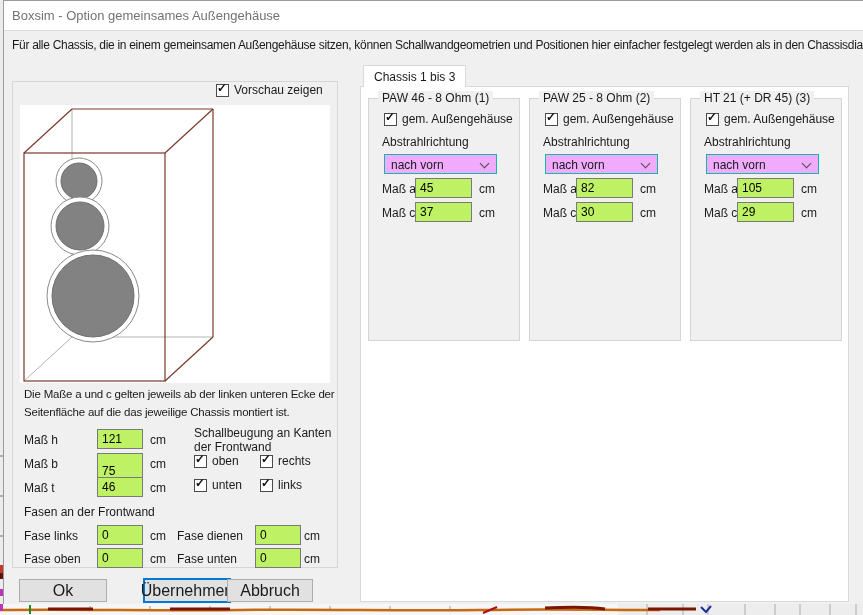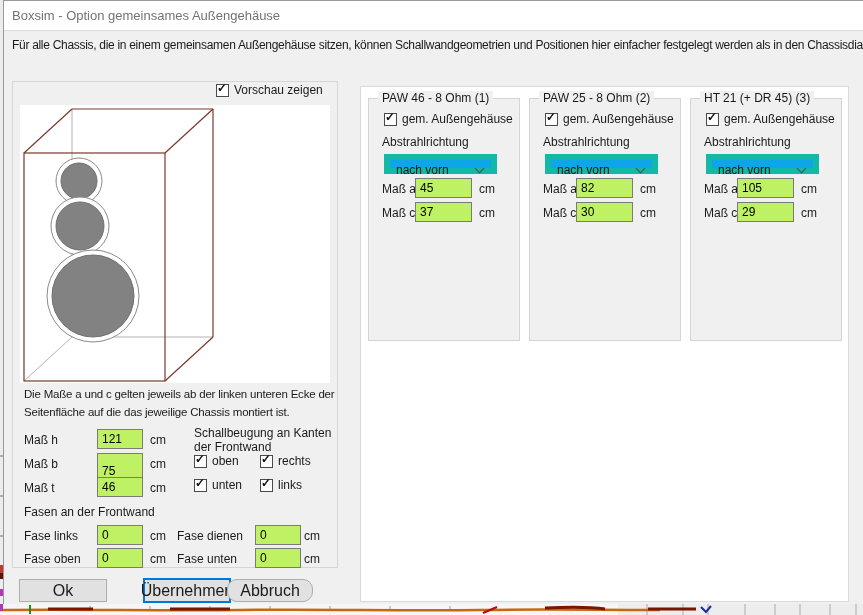--- a/index.html
+++ b/index.html
@@ -20,21 +20,21 @@
   .cb-row{position:absolute;display:flex;align-items:center;gap:5px;font-size:12px;white-space:pre;}
   .cb{width:13px;height:13px;background:#fff;border:1px solid #4a4a4a;box-sizing:border-box;
       position:relative;flex:0 0 13px;}
   .cb .ck{position:absolute;left:0px;top:-3px;font-size:12px;font-weight:bold;color:#101010;line-height:13px;}
   
   .tinput{position:absolute;box-sizing:border-box;border:1px solid #7a7a7a;background:#bef264;
           font-family:"Liberation Sans",sans-serif;font-size:12px;padding:0 0 0 4px;margin:0;}
   .lbl{position:absolute;font-size:12px;white-space:pre;}
   .unit{position:absolute;font-size:12px;white-space:pre;}
   
-  .dropdown{position:absolute;background:#0ea5e9;border:6px solid #14b8a6;box-sizing:border-box;}
+  .dropdown{position:absolute;background:#f0abfc;border:1px solid #14b8a6;box-sizing:border-box;}
   .dd-text{position:absolute;left:6px;top:3px;font-size:12px;white-space:pre;}
   .chev{position:absolute;right:8px;top:5px;width:6px;height:6px;
         border-right:1px solid #4d4d4d;border-bottom:1px solid #4d4d4d;transform:rotate(45deg);}
   
   .btn{position:absolute;background:#e1e1e1;border:1px solid #adadad;box-sizing:border-box;
        font-size:16px;text-align:center;display:flex;align-items:center;justify-content:center;cursor:default;}
   .btn.default{border:2px solid #0078d7;}
   
   #tab-active{position:absolute;left:359px;top:64px;height:22px;padding:0 10px;background:#ffffff;
               border:1px solid #d9d9d9;border-bottom:none;box-sizing:border-box;z-index:3;
@@ -169,22 +169,23 @@
       <input class="tinput" style="left: 84px; top: 466px; width: 46px; height: 20px;" value="0">
       <span class="unit" style="left:137px;top:470px;">cm</span>
 
       <span class="lbl" style="left:164px;top:470px;">Fase unten</span>
       <input class="tinput" style="left: 242px; top: 466px; width: 46px; height: 20px;" value="0">
       <span class="unit" style="left:291px;top:470px;">cm</span>
     </div>
 
     <div class="btn" style="left:15px;top:578px;width:88px;height:23px;">Ok</div>
     <div class="btn default" style="left:119px;top:577px;width:88px;height:25px;margin-left:20px;">Übernehmen</div>
-    <div class="btn" style="left:223px;top:578px;width:86px;height:23px;border-radius:10px;">Abbruch</div>
-
+    <div class="btn" style="left:223px;top:578px;width:86px;height:23px;">Abbruch</div>
+
+    <div id="tab-active">Chassis 1 bis 3</div>
     <div id="tabpanel">
 
       <div class="cg" style="left:7px;">
         <span class="gb-title">PAW 46 - 8 Ohm (1)</span>
         <div class="cb-row">
           <span class="cb"><span class="ck">✓</span></span>
           <span>gem. Außengehäuse</span>
         </div>
         <span class="dir-label">Abstrahlrichtung</span>
         <div class="dropdown">

